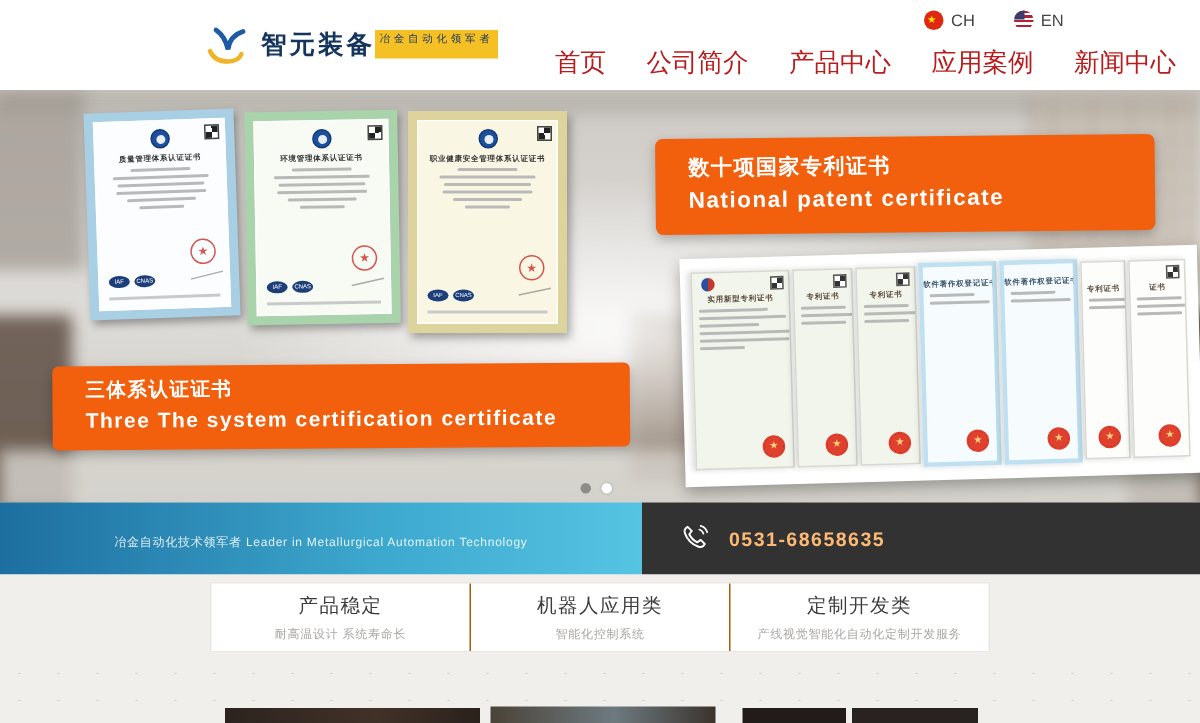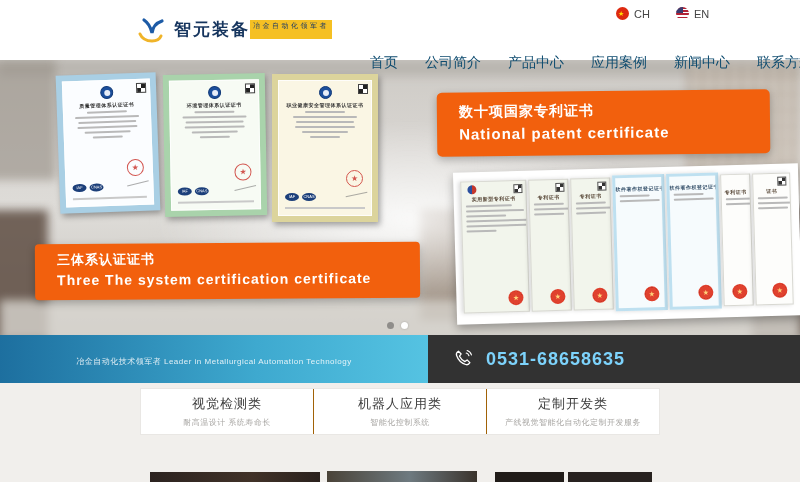--- a/index.html
+++ b/index.html
@@ -14,21 +14,21 @@
   .logo-tagline { font-size:7px; color:#1d3a66; background:#f5c023; padding:1px 3px; letter-spacing:2.5px; width:max-content; }
   .lang { position:absolute; left:570px; top:7px; display:flex; gap:26px; align-items:center;padding-left:46px; }
   .lang-item { display:flex; align-items:center; gap:5px; cursor:pointer; }
   .flag { width:13px; height:13px; border-radius:50%; position:relative; overflow:hidden; flex:0 0 13px; }
   .flag-cn { background:#de2910; }
   .flag-cn .star { position:absolute; left:2px; top:0px; color:#ffde00; font-size:7px; line-height:13px; }
   .flag-us { background:repeating-linear-gradient(180deg,#b22234 0 1.6px,#ffffff 1.6px 3.2px); }
   .flag-us .canton { position:absolute; left:0; top:0; width:7px; height:6px; background:#3c3b6e; }
   .lang-label { font-size:11px; color:#444; }
   .nav { position:absolute; left:370px; top:30px; display:flex; gap:27px; }
-  .nav-item { font-size:14px; color:#0c4a6e; cursor:pointer; white-space:nowrap;margin-top:24px; }
+  .nav-item { font-size:17px; color:#b91c1c; cursor:pointer; white-space:nowrap; }
 
   
   .hero { position:absolute; top:60px; left:0; width:800px; height:275px; overflow:hidden;
           background:linear-gradient(180deg,#cdcac5 0%,#d8d5d1 30%,#dedcd8 55%,#cfccc7 85%,#c6c3be 100%); }
   .hero .ph { position:absolute; filter:blur(5px); }
   .ph-beam { left:0; top:0; width:800px; height:16px; background:#b4b0aa; opacity:.8; }
   .ph-lattice { left:688px; top:4px; width:112px; height:128px; opacity:.55;
       background:repeating-linear-gradient(90deg,rgba(110,80,52,.75) 0 3px,rgba(214,202,188,.55) 3px 13px),
                  repeating-linear-gradient(0deg,rgba(110,80,52,.5) 0 3px,rgba(214,202,188,.3) 3px 16px); }
   .ph-shelf-left { left:-14px; top:0px; width:70px; height:120px; background:#9a938a; opacity:.65; }
@@ -103,21 +103,21 @@
   .dot-idle { background:#ffffff; box-shadow:0 0 2px rgba(0,0,0,.25); }
 
   
   .infobar { position:absolute; top:335px; left:0; width:800px; height:48px; display:flex; }
   .infobar-left { width:428px; height:48px; background:linear-gradient(90deg,#1d6f9f 0%,#3ea9cf 60%,#55c3e2 100%);
       display:flex; flex-direction:column; align-items:center; justify-content:center; }
   .slogan { font-size:13px; font-weight:bold; color:#ffffff; letter-spacing:1px; }
   .slogan-sub { font-size:8px; color:rgba(255,255,255,.85); margin-top:4px; letter-spacing:.5px; }
   .infobar-right { width:372px; height:48px; background:#323232; display:flex; align-items:center; padding-left:24px; gap:12px; }
   .phone-icon { width:22px; height:22px; }
-  .phone-number { font-size:18px; font-weight:bold; color:#7dd3fc; letter-spacing:1px; }
+  .phone-number { font-size:13px; font-weight:bold; color:#fdba74; letter-spacing:1px; }
 
   
   .categories-wrap { position:absolute; top:383px; left:0; width:800px; height:57px; background:#f1efec; }
   .categories { position:absolute; left:140px; top:5px; width:520px; height:47px; background:#ffffff;
       border:1px solid #e9e7e4; display:flex; }
   .cat { flex:1; display:flex; flex-direction:column; align-items:center; justify-content:center; cursor:pointer; }
   .cat + .cat { border-left:1px solid #a16207; }
   .cat-title { font-size:13px; color:#3c3c3c; letter-spacing:1px; }
   .cat-sub { font-size:8px; color:#a9a7a4; margin-top:4px; letter-spacing:.5px; }
 
@@ -328,21 +328,21 @@
         <path d="M15.5 5.5 q2.2 .6 3 3" fill="none" stroke="#ffffff" stroke-width="1.2" stroke-linecap="round"></path>
         <path d="M16.5 2.8 q3.6 1 4.7 4.7" fill="none" stroke="#ffffff" stroke-width="1.2" stroke-linecap="round"></path>
       </svg>
       <span class="phone-number">0531-68658635</span>
     </div>
   </div>
 
   <div class="categories-wrap">
     <div class="categories">
       <div class="cat">
-        <span class="cat-title">视觉检测类</span>
+        <span class="cat-title">产品稳定</span>
         <span class="cat-sub">耐高温设计 系统寿命长</span>
       </div>
       <div class="cat">
         <span class="cat-title">机器人应用类</span>
         <span class="cat-sub">智能化控制系统</span>
       </div>
       <div class="cat">
         <span class="cat-title">定制开发类</span>
         <span class="cat-sub">产线视觉智能化自动化定制开发服务</span>
       </div>

